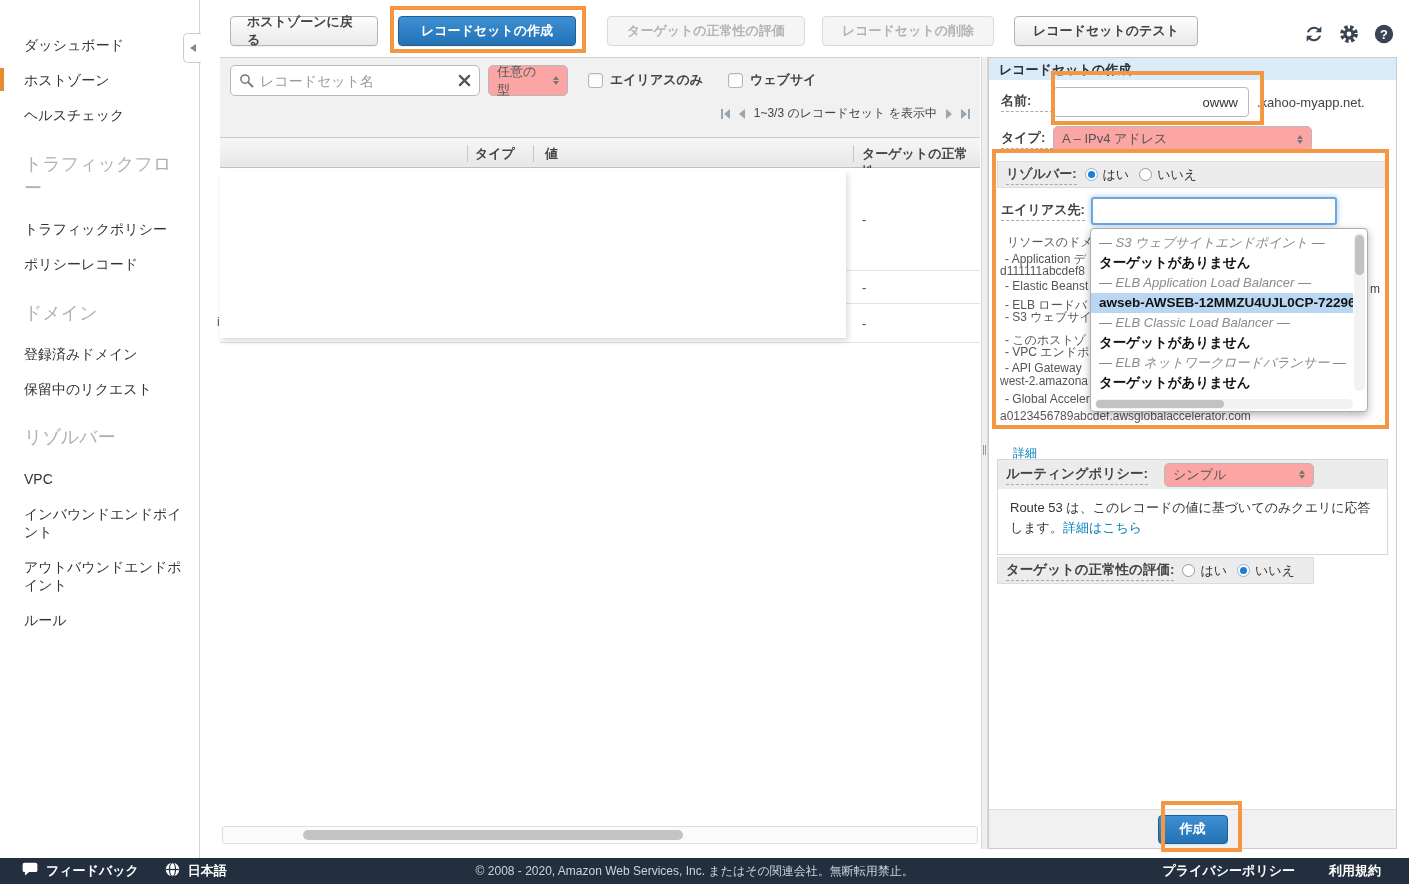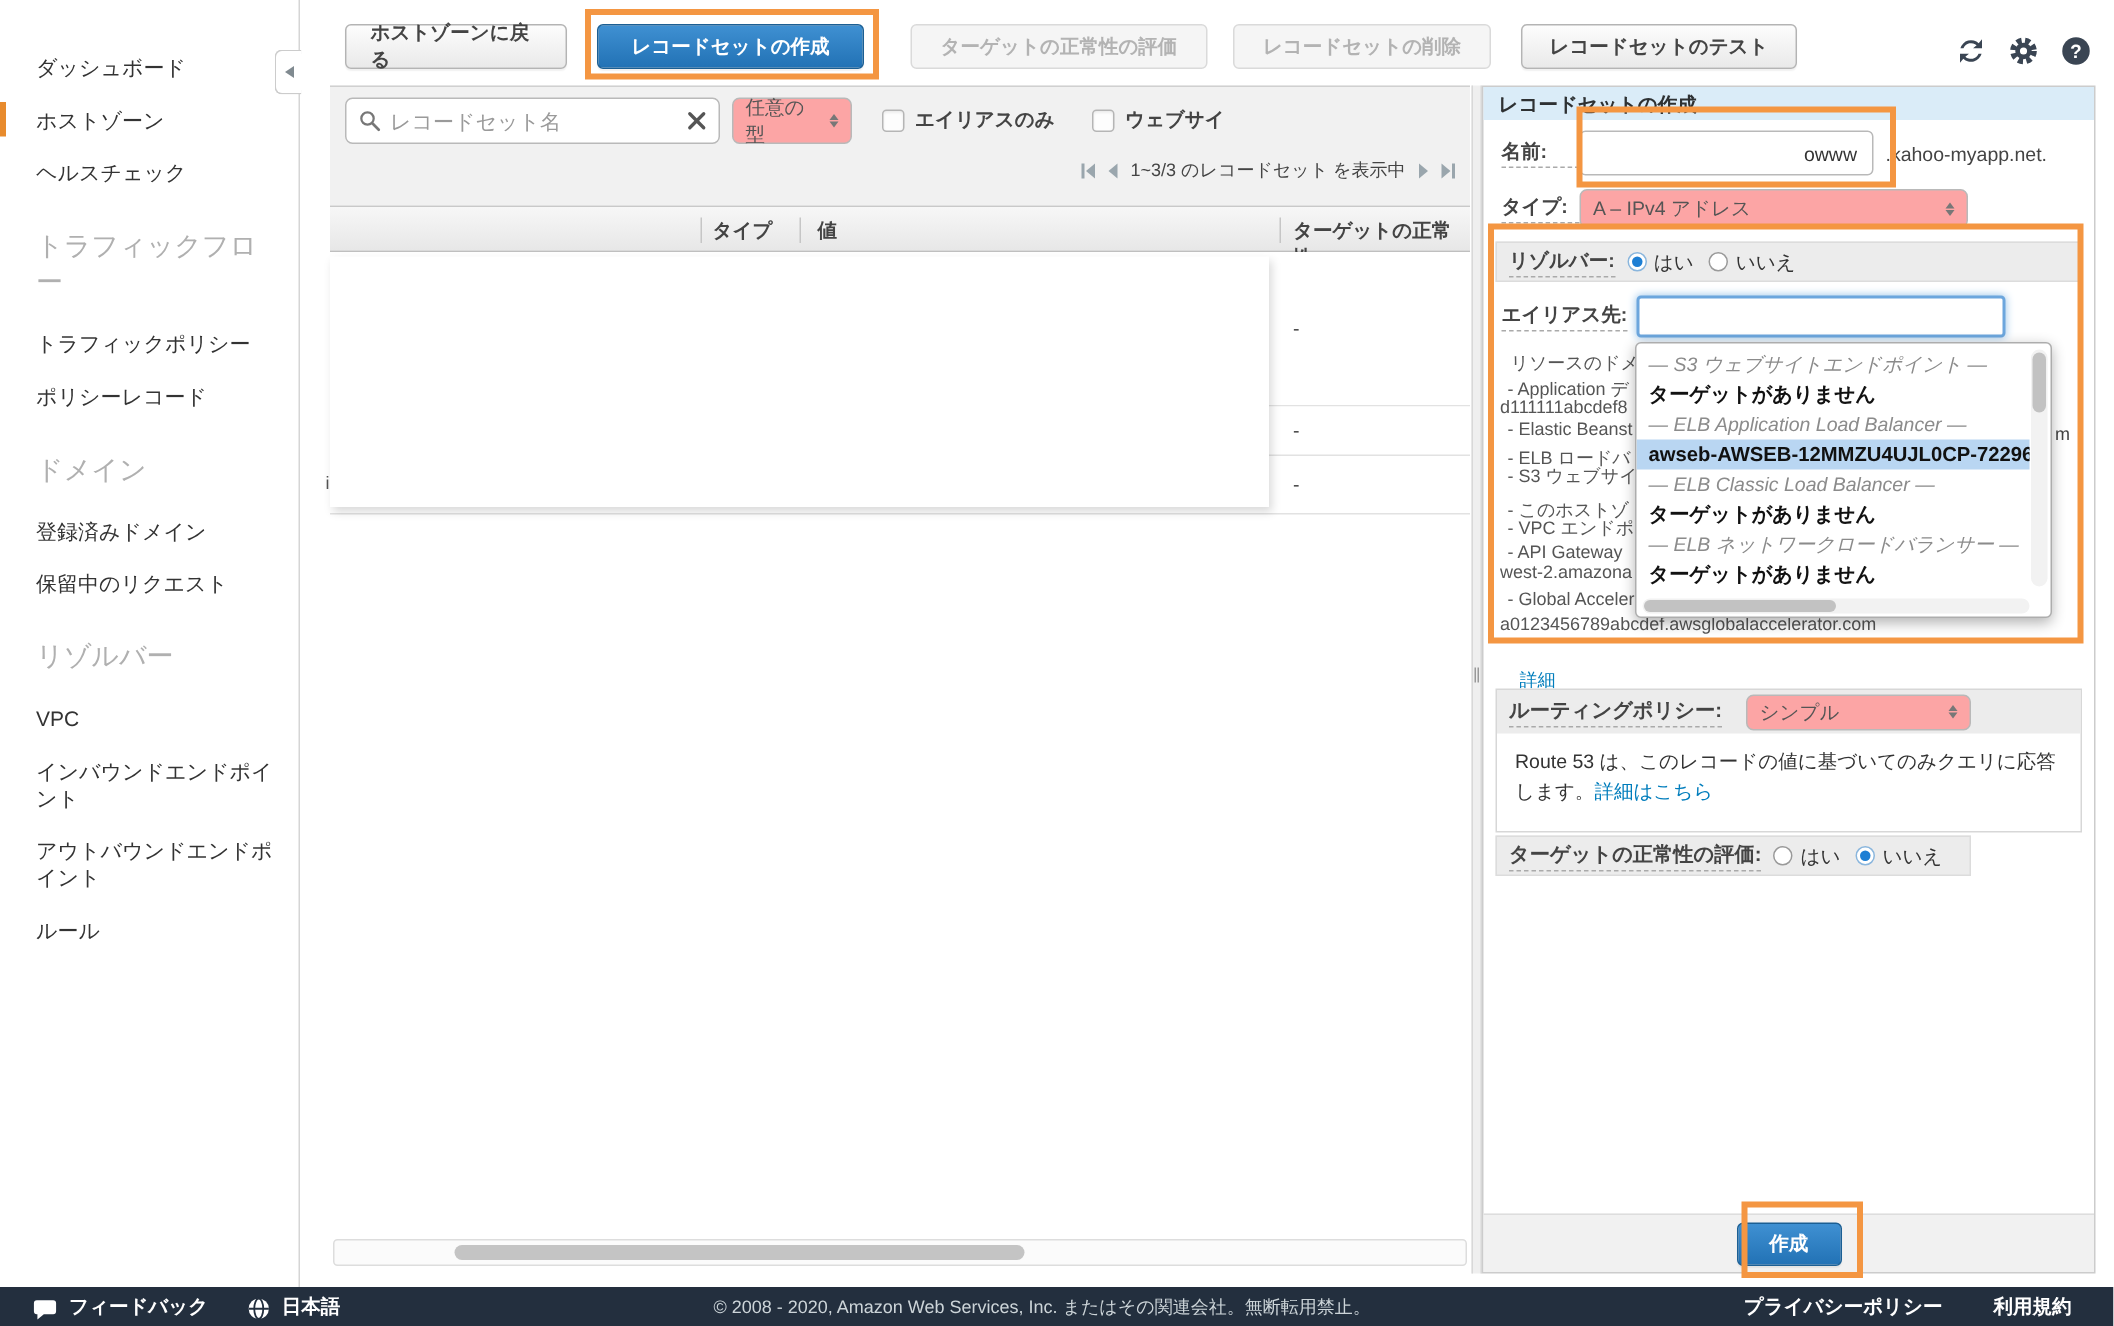--- a/index.html
+++ b/index.html
@@ -94,21 +94,21 @@
 
 .card{position:absolute;left:8px;width:391px;border:1px solid #d7d7d7;background:#fff}
 .card .cardbar{height:29px;background:#ececec;display:flex;align-items:center;padding-left:8px;gap:16px}
 .card .cardbody{padding:9px 12px;font-size:13px;color:#333;line-height:1.55}
 .panel-footer{position:absolute;left:0;bottom:0;width:407px;height:39px;background:#f1f1f1;border-top:1px solid #ddd;display:flex;align-items:center;justify-content:center}
 .create-btn{position:static;width:70px;height:29px}
 
 
 .footer{position:absolute;left:0;bottom:0;width:1409px;height:26px;background:#232f3e;display:flex;align-items:center;color:#fff;font-size:13px}
 .footer .fleft{display:flex;align-items:center;gap:26px;margin-left:22px}
-.footer .fitem{display:flex;align-items:flex-end;gap:8px;font-weight:bold;cursor:pointer}
+.footer .fitem{display:flex;align-items:flex-start;gap:8px;font-weight:bold;cursor:pointer}
 .footer .fcopy{flex:1;text-align:center;color:#ccd4d8;font-size:12px}
 .footer .fright{display:flex;gap:34px;margin-right:28px;font-weight:bold}
 .footer .fright span{cursor:pointer}
 </style>
 </head>
 <body>
 
 <div class="sidebar">
   <div class="nav">
     <div class="nav-link">ダッシュボード</div>

